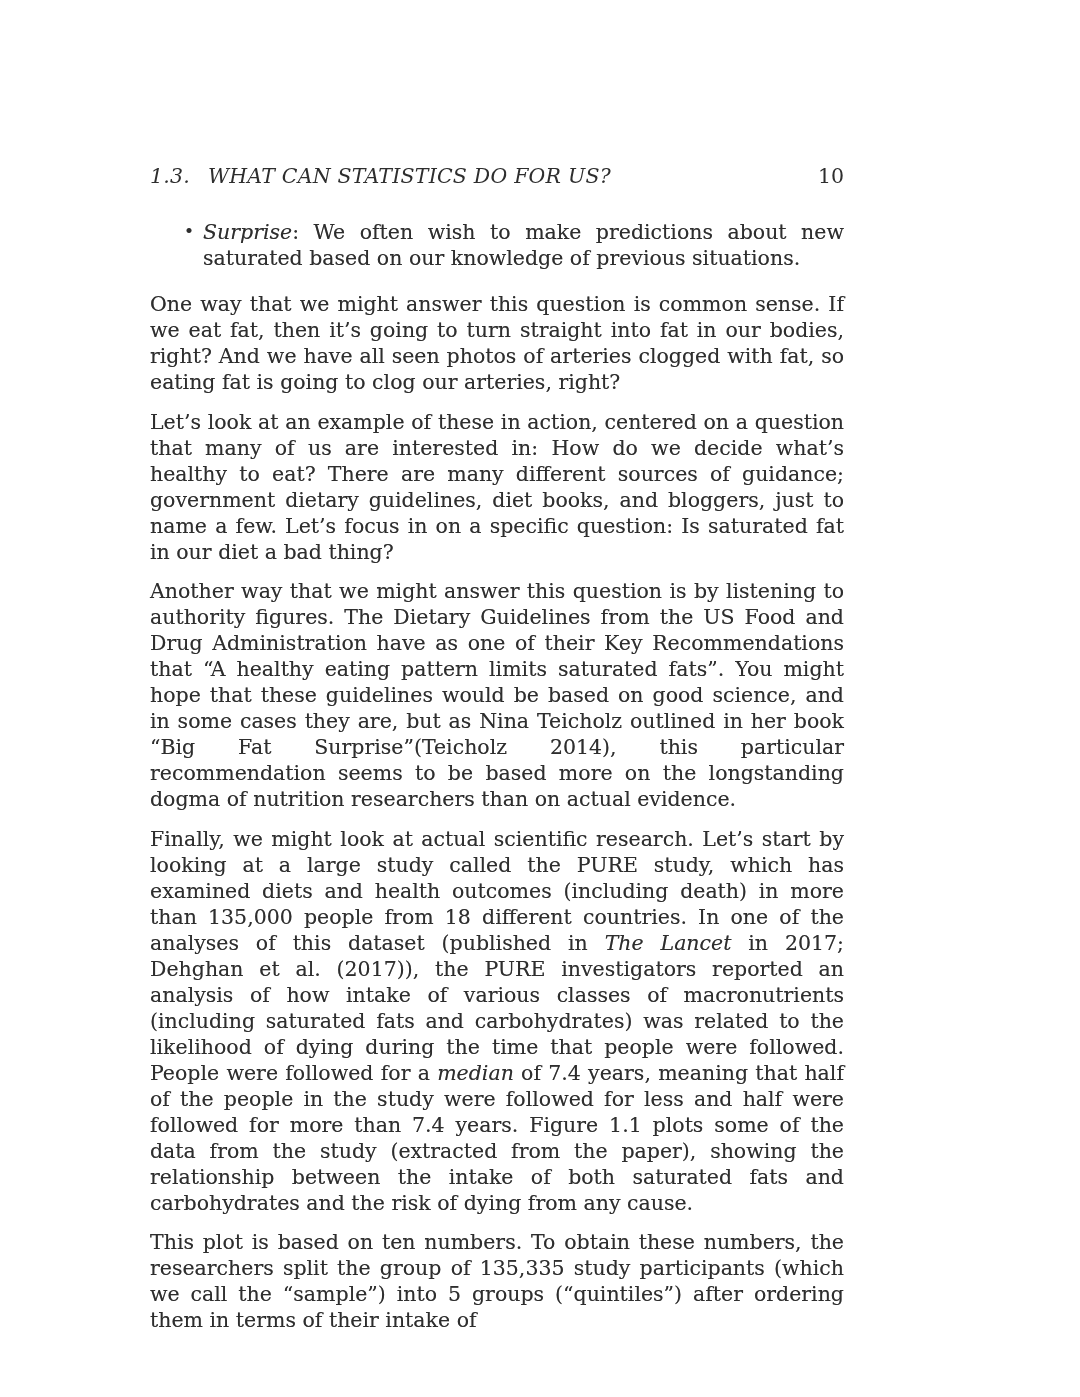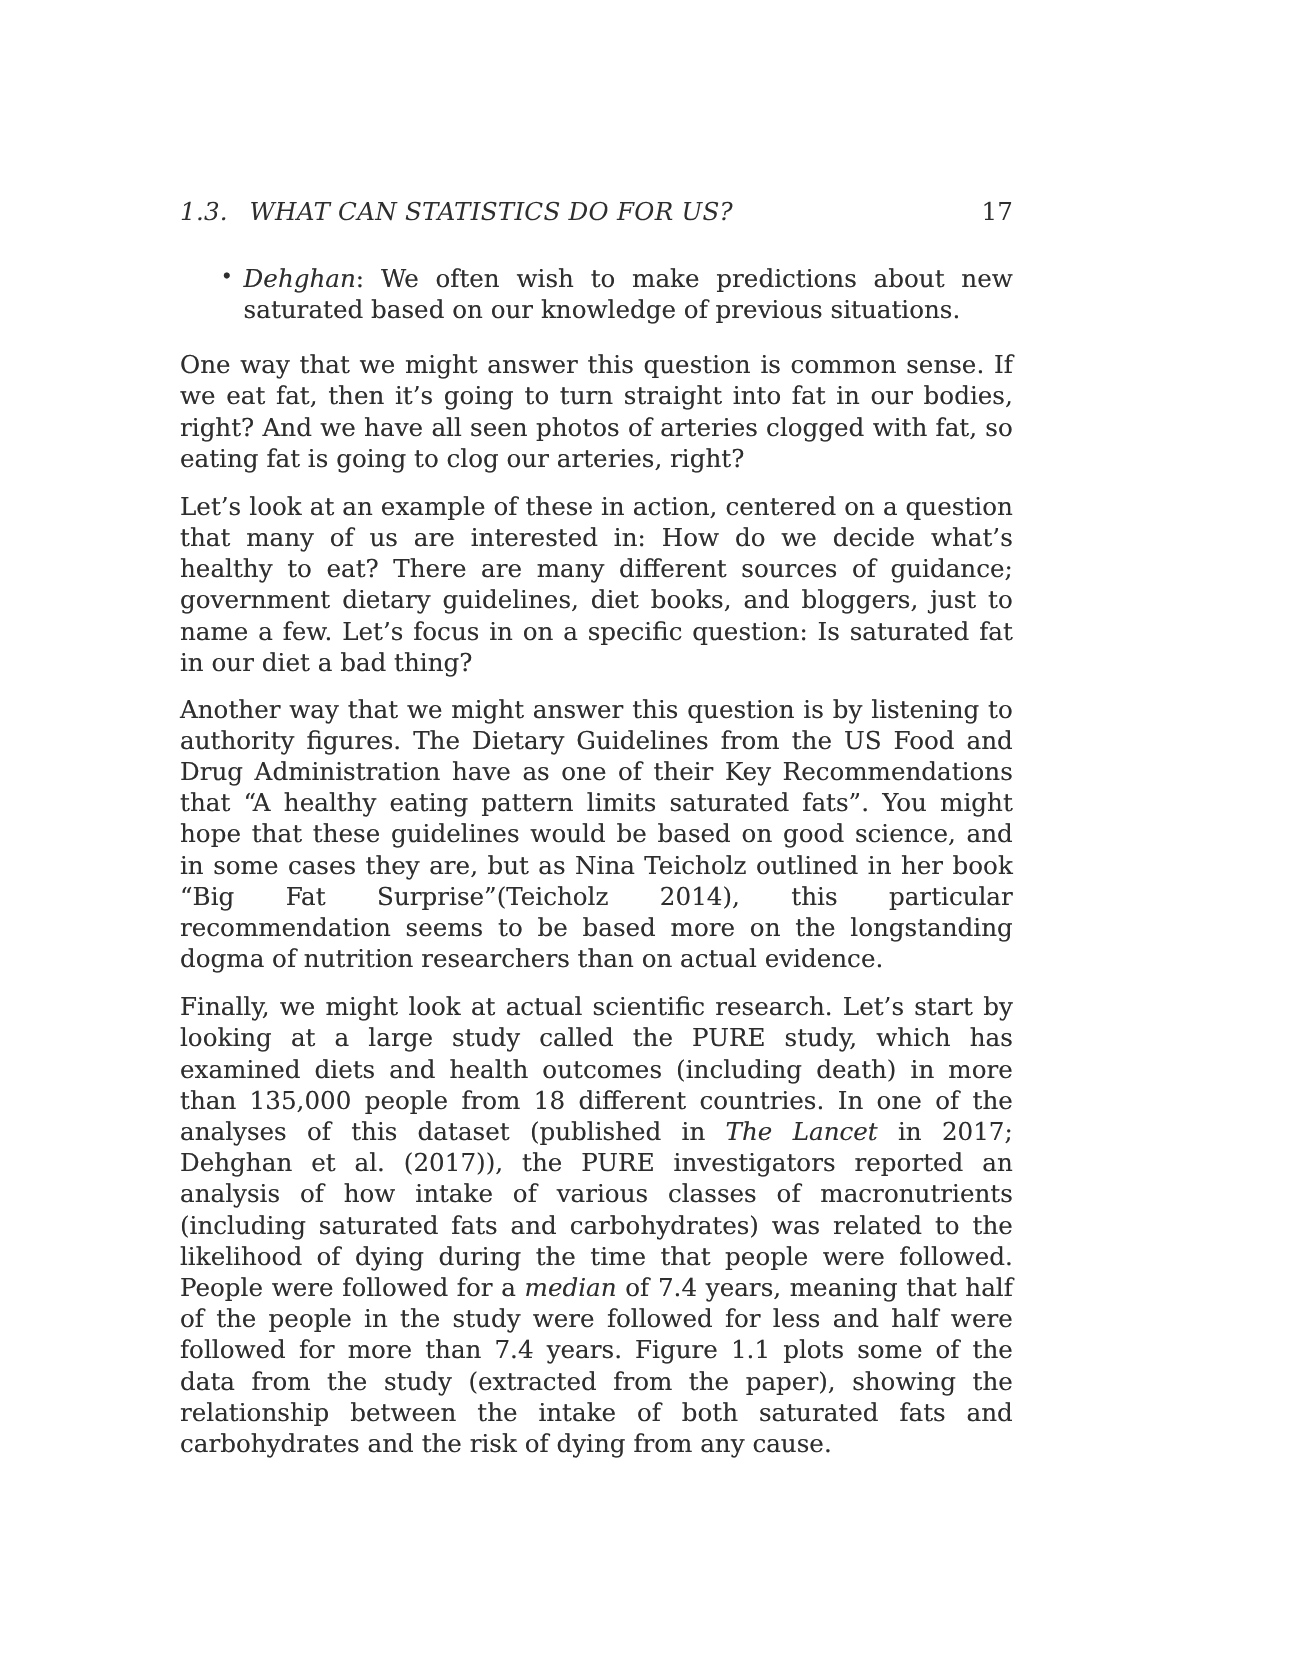--- a/index.html
+++ b/index.html
@@ -72,32 +72,33 @@
 </head>
 <body>
 
 <div class="page">
   <div class="content">
 
     <div class="running-head">
       <span class="head-left">
         <span class="section-number">1.3.</span><span>WHAT CAN STATISTICS DO FOR US?</span>
       </span>
-      <span class="page-number">17</span>
+      <span class="page-number">10</span>
     </div>
 
     <div class="body-text">
 
       <div class="bullet-item">
         <span class="bullet-dot">•</span>
-        <span><em>Dehghan</em><span>: We often wish to make predictions about new saturated based on our knowledge of previous situations.</span></span>
+        <span><em>Surprise</em><span>: We often wish to make predictions about new saturated based on our knowledge of previous situations.</span></span>
       </div>
 
       <div>
           <p class="paragraph"><span>One way that we might answer this question is common sense. If we eat fat, then it’s going to turn straight into fat in our bodies, right? And we have all seen photos of arteries clogged with fat, so eating fat is going to clog our arteries, right?</span></p>
           <p class="paragraph"><span>Let’s look at an example of these in action, centered on a question that many of us are interested in: How do we decide what’s healthy to eat? There are many different sources of guidance; government dietary guidelines, diet books, and bloggers, just to name a few. Let’s focus in on a specific question: Is saturated fat in our diet a bad thing?</span></p>
           <p class="paragraph"><span>Another way that we might answer this question is by listening to authority figures. The Dietary Guidelines from the US Food and Drug Administration have as one of their Key Recommendations that “A healthy eating pattern limits saturated fats”. You might hope that these guidelines would be based on good science, and in some cases they are, but as Nina Teicholz outlined in her book “Big Fat Surprise”(Teicholz 2014), this particular recommendation seems to be based more on the longstanding dogma of nutrition researchers than on actual evidence.</span></p>
           <p class="paragraph"><span>Finally, we might look at actual scientific research. Let’s start by looking at a large study called the PURE study, which has examined diets and health outcomes (including death) in more than 135,000 people from 18 different countries. In one of the analyses of this dataset (published in </span><em>The Lancet</em><span> in 2017; Dehghan et al. (2017)), the PURE investigators reported an analysis of how intake of various classes of macronutrients (including saturated fats and carbohydrates) was related to the likelihood of dying during the time that people were followed. People were followed for a </span><em>median</em><span> of 7.4 years, meaning that half of the people in the study were followed for less and half were followed for more than 7.4 years. Figure 1.1 plots some of the data from the study (extracted from the paper), showing the relationship between the intake of both saturated fats and carbohydrates and the risk of dying from any cause.</span></p>
+          <p class="paragraph"><span>This plot is based on ten numbers. To obtain these numbers, the researchers split the group of 135,335 study participants (which we call the “sample”) into 5 groups (“quintiles”) after ordering them in terms of their intake of</span></p>
         </div>
 
     </div>
   </div>
 </div>
 
 </body></html>

